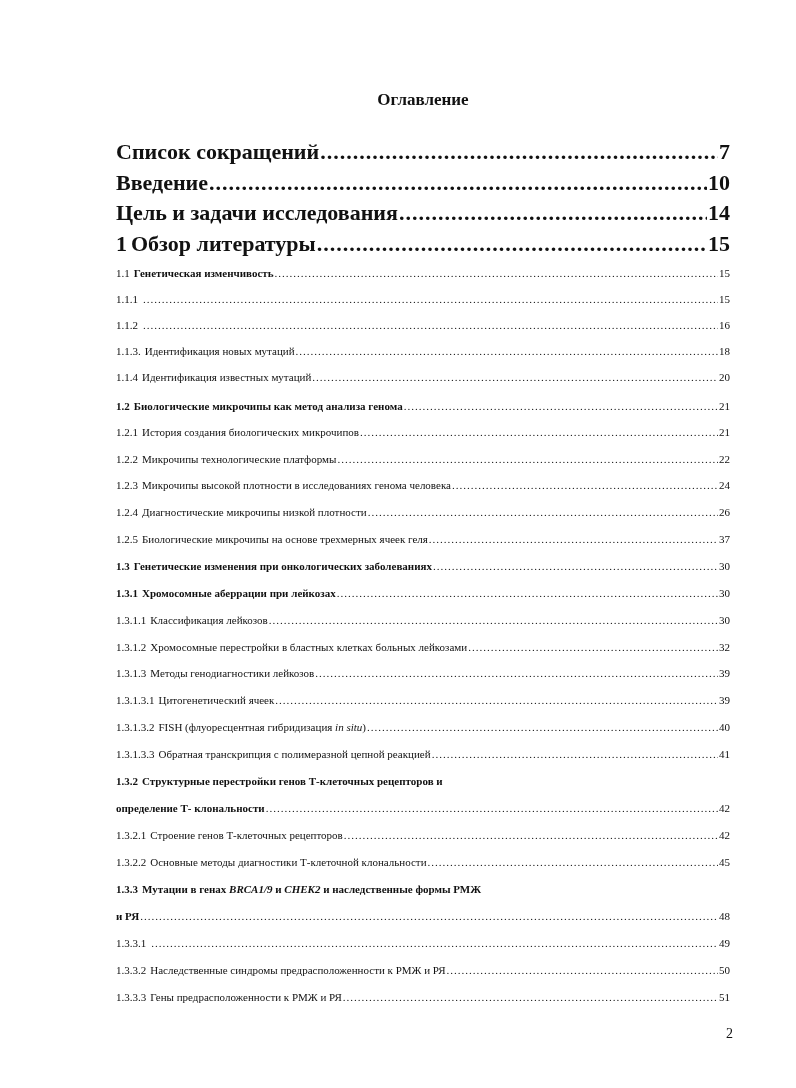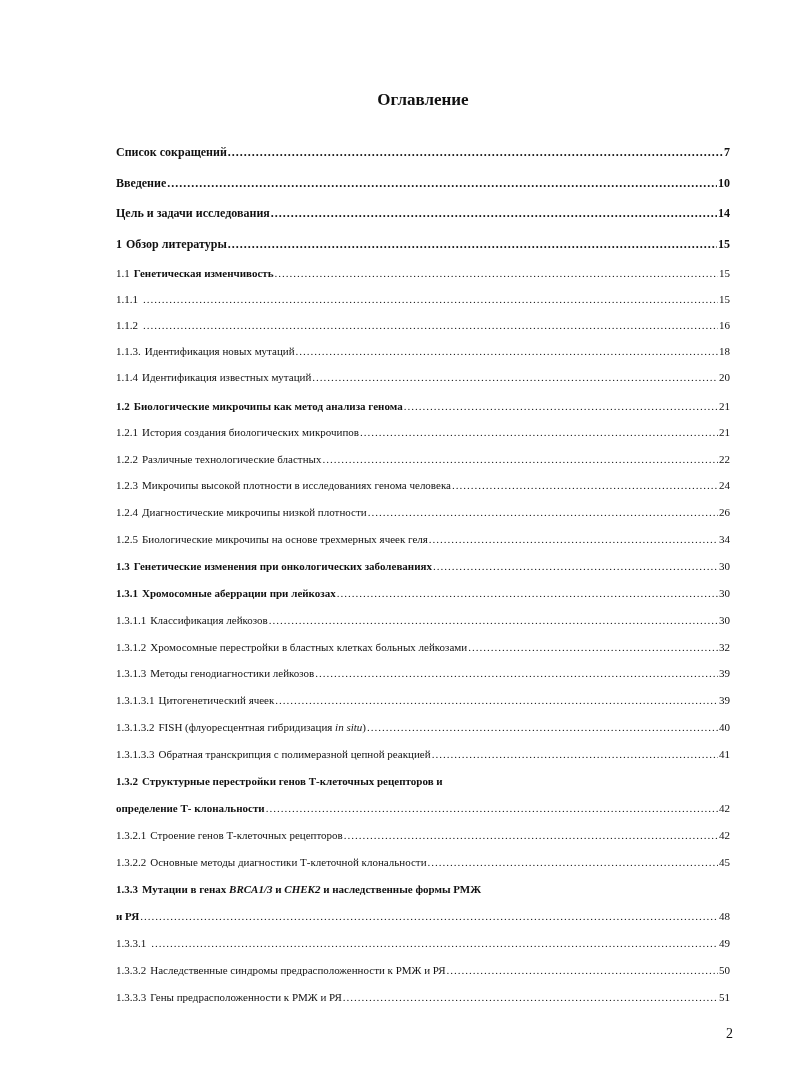--- a/index.html
+++ b/index.html
@@ -10,21 +10,21 @@
   .page-title {
     position: absolute; left: 0; width: 846px; top: 90px;
     text-align: center; font-weight: bold; font-size: 17px;
   }
   .toc { position: absolute; left: 0; top: 0; width: 796px; }
   .entry {
     position: absolute; left: 116px; width: 614px;
     display: flex; align-items: baseline; white-space: nowrap;
     font-size: 11px; line-height: 18px;
   }
-  .entry.lvl0 { font-size: 12px; font-weight: bold; line-height: 22px; justify-content: flex-end; }
+  .entry.lvl0 { font-size: 22px; font-weight: bold; line-height: 22px; justify-content: flex-end; }
   .entry.bold .t { font-weight: bold; }
   .entry .num { margin-right: 4px; }
   .entry.boldnum .num { font-weight: bold; }
   .entry .t { flex: 0 0 auto; }
   .entry .lead {
     flex: 1 1 auto; overflow: hidden; margin: 0 1px;
     letter-spacing: 1px;
   }
   .entry .lead::after {
     content: "..............................................................................................................................................................................................................................................";
@@ -100,41 +100,41 @@
       <span class="pg">21</span>
   </div>
   <div class="entry" style="top:423px">
     <span class="num">1.2.1</span>
       <span class="t">История создания биологических микрочипов</span>
       <span class="lead"></span>
       <span class="pg">21</span>
   </div>
   <div class="entry" style="top:450px">
     <span class="num">1.2.2</span>
-      <span class="t">Различные технологические бластных</span>
+      <span class="t">Микрочипы технологические платформы</span>
       <span class="lead"></span>
       <span class="pg">22</span>
   </div>
   <div class="entry" style="top:476px">
     <span class="num">1.2.3</span>
       <span class="t">Микрочипы высокой плотности в исследованиях генома человека</span>
       <span class="lead"></span>
       <span class="pg">24</span>
   </div>
   <div class="entry" style="top:503px">
     <span class="num">1.2.4</span>
       <span class="t">Диагностические микрочипы низкой плотности</span>
       <span class="lead"></span>
       <span class="pg">26</span>
   </div>
   <div class="entry" style="top:530px">
     <span class="num">1.2.5</span>
       <span class="t">Биологические микрочипы на основе трехмерных ячеек геля</span>
       <span class="lead"></span>
-      <span class="pg">34</span>
+      <span class="pg">37</span>
   </div>
 
   <div class="entry bold boldnum" style="top:557px">
     <span class="num">1.3</span>
       <span class="t">Генетические изменения при онкологических заболеваниях</span>
       <span class="lead"></span>
       <span class="pg">30</span>
   </div>
   <div class="entry bold boldnum" style="top:584px">
     <span class="num">1.3.1</span>
@@ -196,21 +196,21 @@
   </div>
   <div class="entry" style="top:853px">
     <span class="num">1.3.2.2</span>
       <span class="t">Основные методы диагностики Т-клеточной клональности</span>
       <span class="lead"></span>
       <span class="pg">45</span>
   </div>
 
   <div class="entry bold boldnum" style="top:880px">
     <span class="num">1.3.3</span>
-      <span class="t"><span>Мутации в генах </span><i>BRCA1/3</i><span> и </span><i>CHEK2</i><span> и наследственные формы РМЖ</span></span>
+      <span class="t"><span>Мутации в генах </span><i>BRCA1/9</i><span> и </span><i>CHEK2</i><span> и наследственные формы РМЖ</span></span>
   </div>
   <div class="entry bold" style="top:907px">
     <span class="t">и РЯ</span>
       <span class="lead"></span>
       <span class="pg">48</span>
   </div>
   <div class="entry" style="top:934px">
     <span class="num">1.3.3.1</span>
       <span class="lead"></span>
       <span class="pg">49</span>

